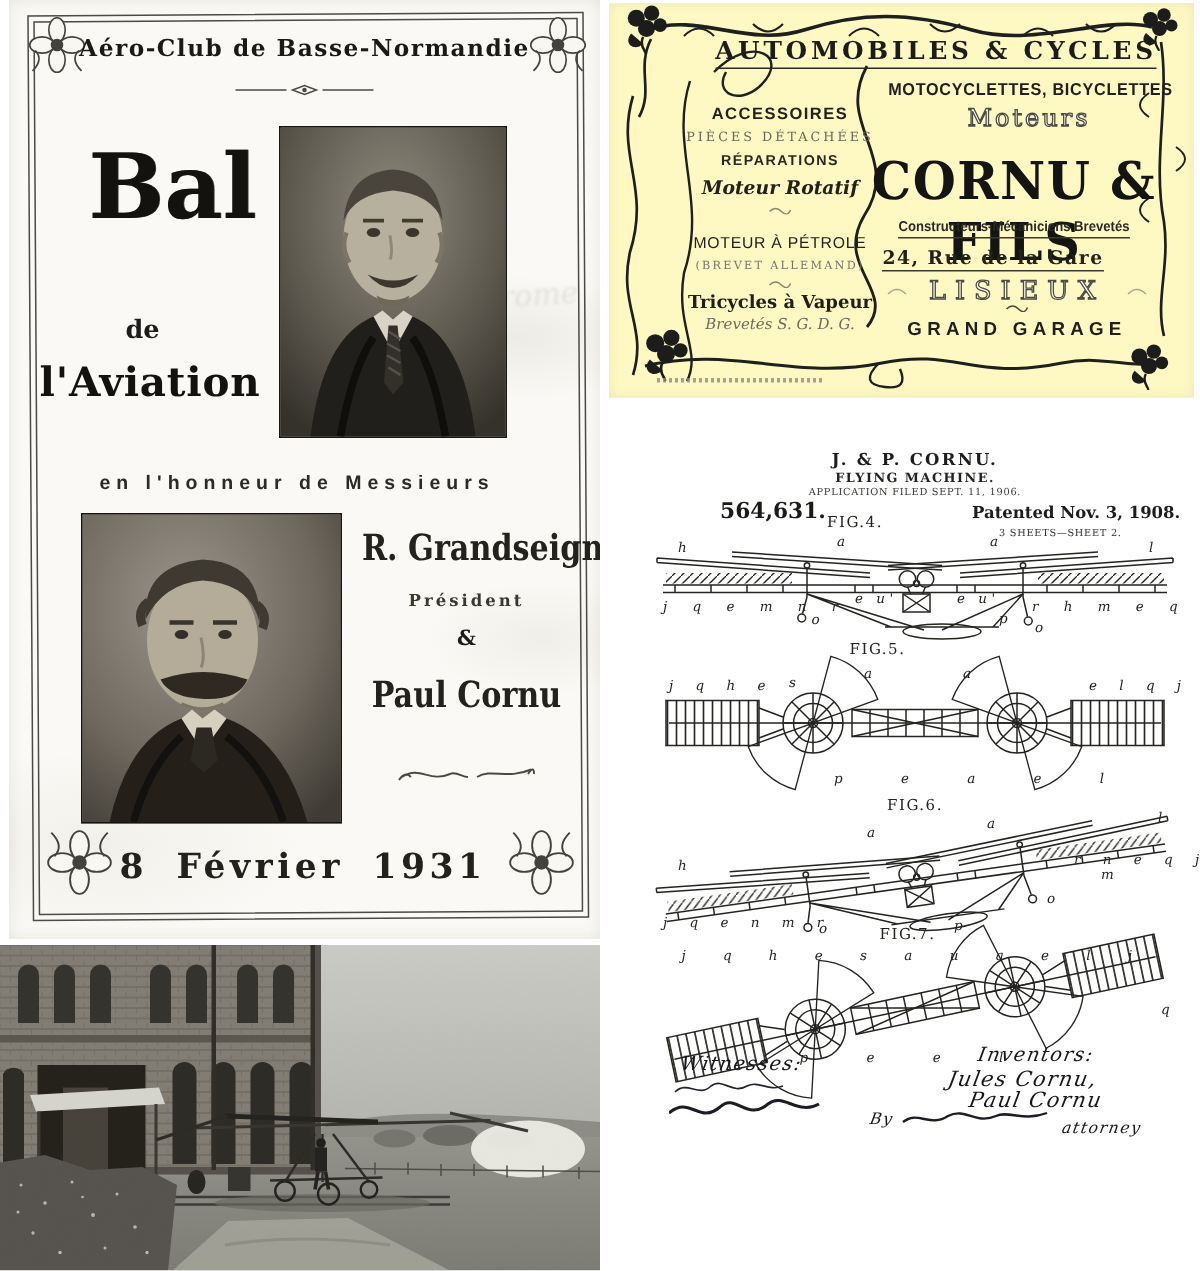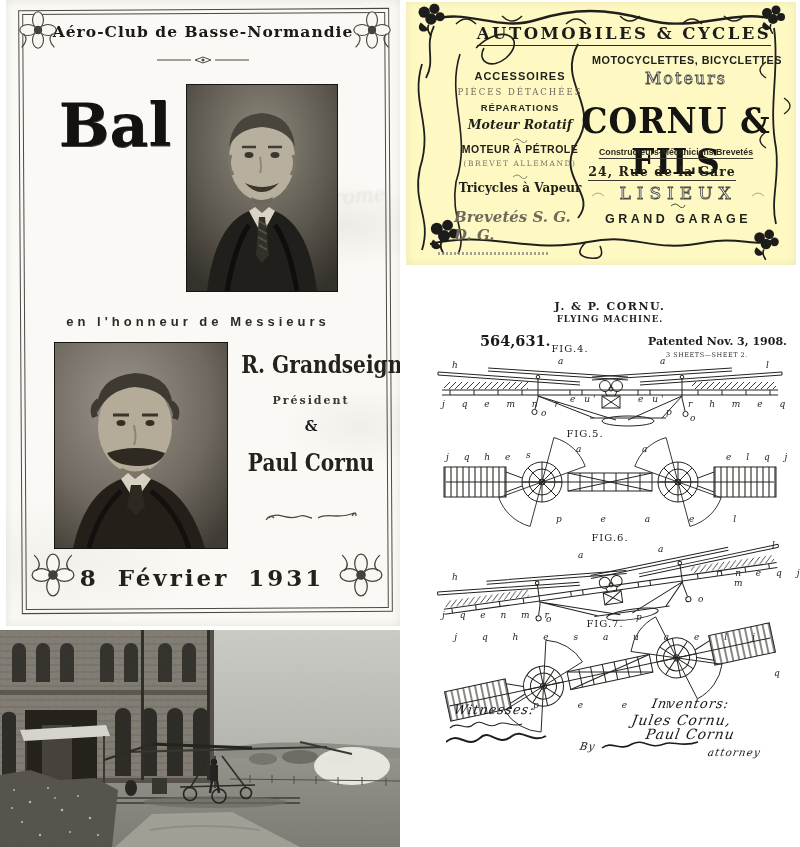--- a/index.html
+++ b/index.html
@@ -29,24 +29,24 @@
   
   #ad{left:406px;top:2px;width:390px;height:263px;background:#fef9c3;box-shadow:inset 0 0 8px rgba(80,75,60,.10);}
   .ad-title{left:62px;top:22px;width:312px;font-size:16.5px;font-weight:bold;letter-spacing:2.5px;color:#1c1c1a;}
   .ad-title span{border-bottom:1.5px solid #2a2a28;padding-bottom:2px;}
   .ad-moto{left:176px;top:52px;width:210px;font-family:"Liberation Sans",sans-serif;font-weight:bold;font-size:11.5px;letter-spacing:.5px;transform:scaleX(.94);color:#22201d;}
   .ad-services{left:48px;top:68px;width:132px;display:flex;flex-direction:column;align-items:center;}
   .svc1{font-family:"Liberation Sans",sans-serif;font-weight:bold;font-size:11px;letter-spacing:1px;color:#23211e;}
   .svc2{font-size:8.5px;letter-spacing:2px;color:#6b675c;margin-top:5px;}
   .svc3{font-family:"Liberation Sans",sans-serif;font-weight:bold;font-size:9.5px;letter-spacing:1px;color:#2a2824;margin-top:5px;}
   .svc4{font-style:italic;font-weight:bold;font-size:12.5px;color:#23211c;margin-top:4px;}
-  .svc5{font-family:"Liberation Sans",sans-serif;font-weight:bold;font-size:10.5px;letter-spacing:.5px;color:#23211e;margin-top:0;}
+  .svc5{font-family:"Liberation Sans",sans-serif;font-weight:normal;font-size:10.5px;letter-spacing:.5px;color:#23211e;margin-top:13px;}
   .svc6{font-size:7.5px;letter-spacing:1.5px;color:#7a7569;margin-top:4px;}
   .svc7{font-weight:bold;font-size:12px;color:#201e19;margin-top:2px;}
-  .svc8{font-style:italic;font-size:15px;color:#6e695d;margin-top:13px;font-weight:bold;}
+  .svc8{font-style:italic;font-size:10px;color:#6e695d;margin-top:3px;}
   .tilde{opacity:.65;margin-top:6px;}
   .ad-company{left:150px;top:100px;width:240px;font-size:33px;font-weight:bold;letter-spacing:1px;color:#141412;transform:scaleY(1.05);}
   .ad-cred{left:162px;top:144px;width:216px;font-family:"Liberation Sans",sans-serif;font-weight:bold;font-size:9.5px;transform:scaleX(.92);color:#2a2822;}
   .ad-cred span,.ad-addr span{border-bottom:1px solid #3a382f;padding-bottom:1px;}
   .ad-addr{left:156px;top:162px;width:200px;font-size:12.5px;font-weight:bold;letter-spacing:1px;color:#23211a;}
   .ad-garage{left:172px;top:210px;width:200px;font-family:"Liberation Sans",sans-serif;font-weight:bold;font-size:12.5px;letter-spacing:3.5px;color:#201f1b;}
   .imprint{left:32px;top:250px;width:112px;height:3px;background:repeating-linear-gradient(90deg,#8e8b82 0 2px,transparent 2px 4px);opacity:.8;}
   .outline-text{fill:#ffffff;stroke:#4b4a44;stroke-width:.85;font-family:"DejaVu Serif",serif;}
   
   #patent{left:420px;top:288px;width:380px;height:478px;background:#fff;overflow:visible;}
@@ -173,20 +173,22 @@
       </svg>
 
     <div class="abs ctr poster-club">Aéro-Club de Basse-Normandie</div>
     <svg class="abs" style="left:147px;top:54px" width="100" height="12">
       <path d="M4,6 H38 M62,6 H96" stroke="#4a4a44" stroke-width="1"></path>
       <path d="M42,6 l8,-3 l8,3 l-8,3 Z" fill="none" stroke="#4a4a44"></path>
       <circle cx="50" cy="6" r="1.5" fill="#4a4a44"></circle>
     </svg>
 
     <div class="abs bal">Bal</div>
+    <div class="abs ctr de">de</div>
+    <div class="abs ctr aviation">l'Aviation</div>
     <div class="abs ghost">aérodrome</div>
 
     <div class="portrait" style="left:180px;top:84px;width:150px;height:206px">
       <svg width="100%" height="100%" viewBox="0 0 150 206" preserveAspectRatio="none">
         <defs>
           <radialGradient id="p1bg" cx="50%" cy="28%" r="80%">
             <stop offset="0%" stop-color="#8f8a7d"></stop>
               <stop offset="60%" stop-color="#5c584e"></stop>
               <stop offset="100%" stop-color="#35322c"></stop>
           </radialGradient>
@@ -302,20 +304,21 @@
     <svg class="abs" style="left:264px;top:201px" width="16" height="5">
         <path d="M1,3 q4,-4 8,0 q4,4 6,-1" stroke="#4a4a42" fill="none"></path>
       </svg>
     <div class="abs ctr ad-garage">GRAND GARAGE</div>
     <div class="abs imprint"></div>
   </section>
 
   <section id="patent">
     <div class="abs ctr pat-head2">FLYING MACHINE.</div>
     <div class="abs ctr pat-head1">J. &amp; P. CORNU.</div>
+    <div class="abs ctr pat-head3">APPLICATION FILED SEPT. 11, 1906.</div>
     <div class="abs pat-num">564,631.</div>
     <div class="abs pat-dated">Patented Nov. 3, 1908.</div>
     <div class="abs pat-sheet">3 SHEETS—SHEET 2.</div>
 
     <div class="abs ctr fig-label" style="top:55px;transform:translateX(-40px)">FIG.4.</div>
     <svg class="figsvg" style="top:66px" width="360" height="74" viewBox="0 0 360 74">
       <use href="#side-view" x="0" y="0" width="360" height="72"></use>
       <text x="22" y="14">h</text>
       <text x="128" y="10">a</text>
       <text x="230" y="10">a</text>

